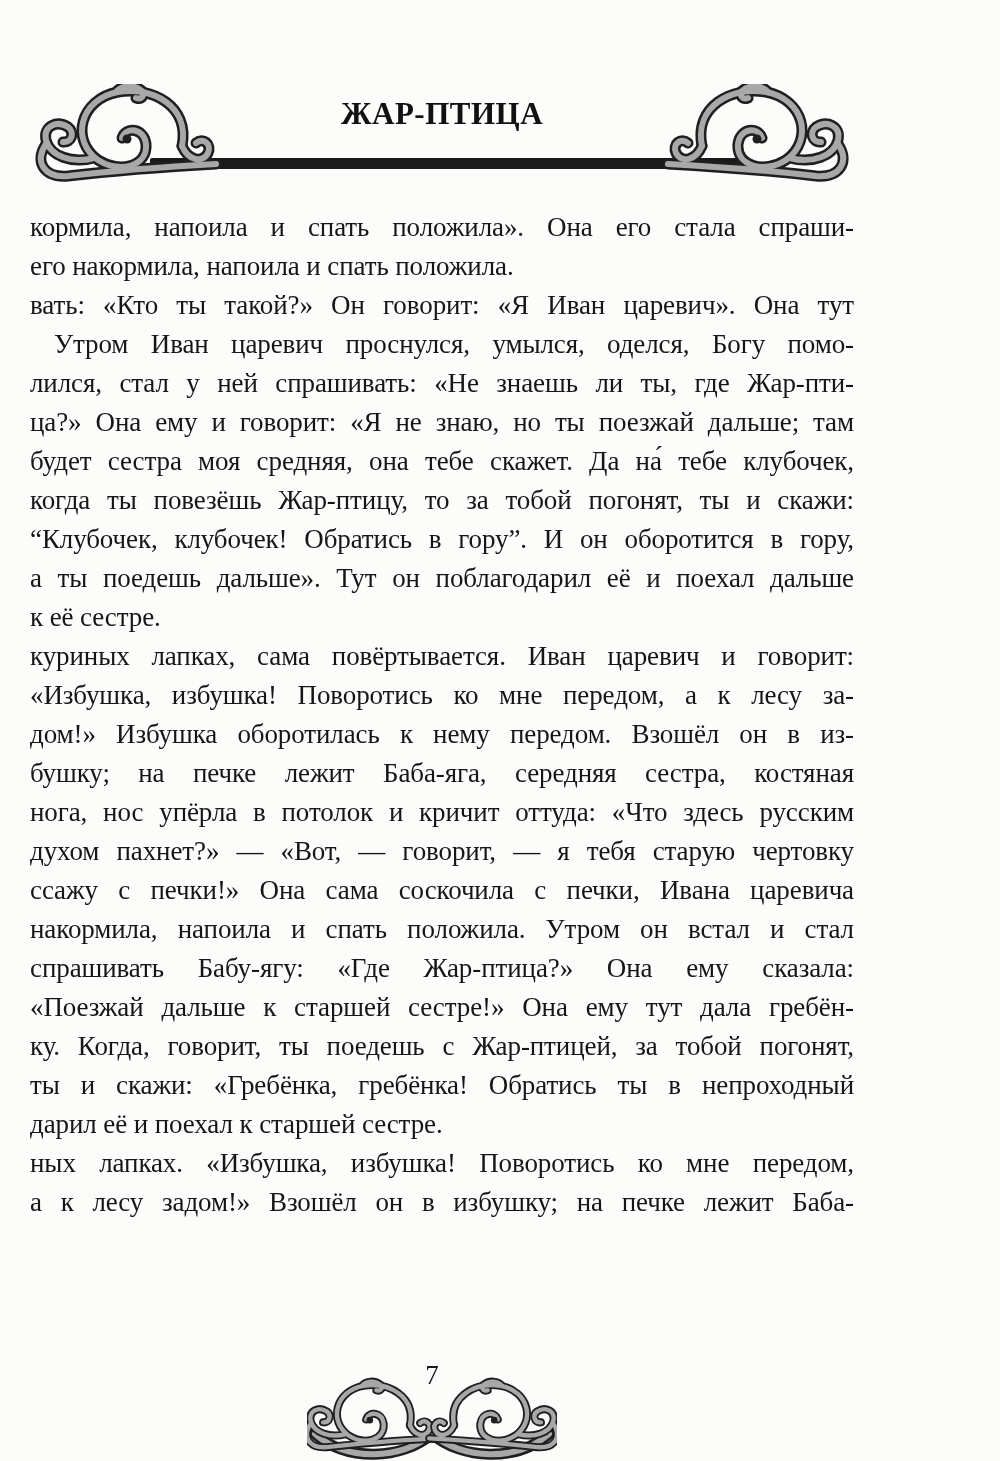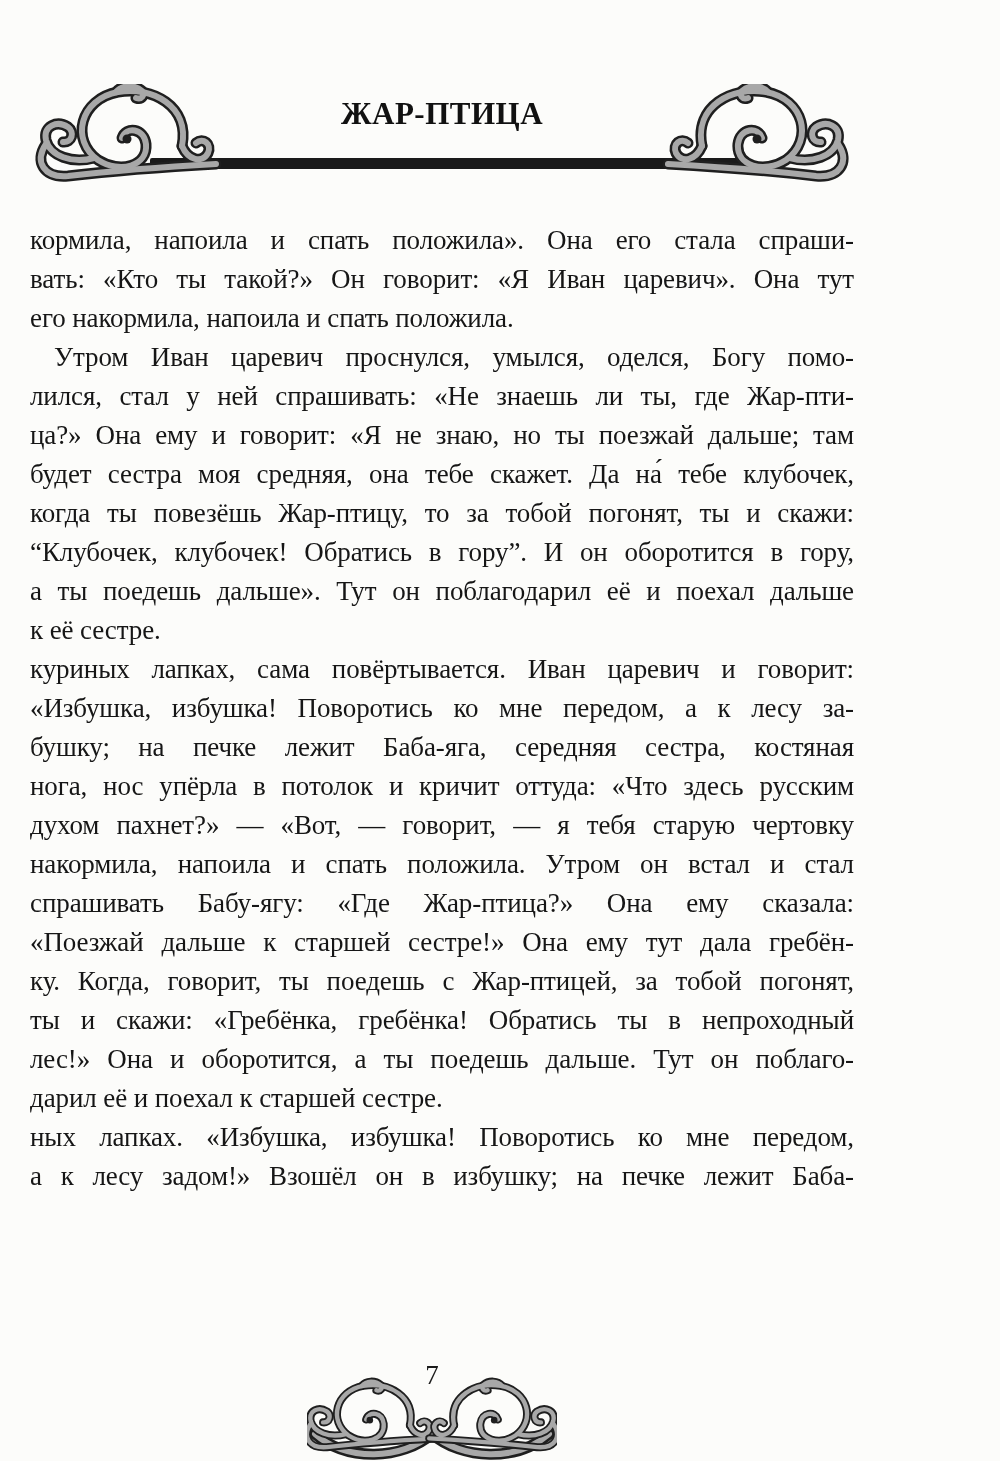--- a/index.html
+++ b/index.html
@@ -17,21 +17,21 @@
     position:absolute;
     left:30px;top:96px;width:824px;
     text-align:center;
     font-weight:bold;
     font-size:31px;
     letter-spacing:0.5px;
     color:#111;
   }
   .story-text{
     position:absolute;
-    left:30px;top:221px;width:824px;
+    left:30px;top:208px;width:824px;
     font-size:27px;
     line-height:39px;
     letter-spacing:-0.1px;
   }
   .line{
     text-align:justify;
     text-align-last:justify;
     white-space:normal;
   }
   .line.plast{text-align-last:left;}
@@ -73,41 +73,42 @@
     </defs>
     <rect x="120" y="74" width="590" height="11" rx="2" fill="#1a1a1a"></rect>
     <use href="#scroll"></use>
     <use href="#scroll" transform="translate(824,0) scale(-1,1)"></use>
   </svg>
 
   <div class="story-title">ЖАР-ПТИЦА</div>
 
   <div class="story-text">
     <div class="line">кормила, напоила и спать положила». Она его стала спраши-</div>
+    <div class="line plast">его накормила, напоила и спать положила.</div>
     <div class="line">вать: «Кто ты такой?» Он говорит: «Я Иван царевич». Она тут</div>
-    <div class="line plast">его накормила, напоила и спать положила.</div>
     <div class="line indent">Утром Иван царевич проснулся, умылся, оделся, Богу помо-</div>
     <div class="line">лился, стал у ней спрашивать: «Не знаешь ли ты, где Жар-пти-</div>
     <div class="line">ца?» Она ему и говорит: «Я не знаю, но ты поезжай дальше; там</div>
     <div class="line">будет сестра моя средняя, она тебе скажет. Да на́ тебе клубочек,</div>
     <div class="line">когда ты повезёшь Жар-птицу, то за тобой погонят, ты и скажи:</div>
     <div class="line">“Клубочек, клубочек! Обратись в гору”. И он оборотится в гору,</div>
     <div class="line">а ты поедешь дальше». Тут он поблагодарил её и поехал дальше</div>
     <div class="line plast">к её сестре.</div>
     <div class="line">куриных лапках, сама повёртывается. Иван царевич и говорит:</div>
     <div class="line">«Избушка, избушка! Поворотись ко мне передом, а к лесу за-</div>
+    <div class="line">дом!» Избушка оборотилась к нему передом. Взошёл он в из-</div>
     <div class="line">бушку; на печке лежит Баба-яга, середняя сестра, костяная</div>
     <div class="line">нога, нос упёрла в потолок и кричит оттуда: «Что здесь русским</div>
     <div class="line">духом пахнет?» — «Вот, — говорит, — я тебя старую чертовку</div>
+    <div class="line">ссажу с печки!» Она сама соскочила с печки, Ивана царевича</div>
     <div class="line">накормила, напоила и спать положила. Утром он встал и стал</div>
     <div class="line">спрашивать Бабу-ягу: «Где Жар-птица?» Она ему сказала:</div>
     <div class="line">«Поезжай дальше к старшей сестре!» Она ему тут дала гребён-</div>
     <div class="line">ку. Когда, говорит, ты поедешь с Жар-птицей, за тобой погонят,</div>
     <div class="line">ты и скажи: «Гребёнка, гребёнка! Обратись ты в непроходный</div>
-    <div class="line">лес!» Она и оборотится, а ты поедешь дальше. Тут он поблаго-</div>
     <div class="line plast">дарил её и поехал к старшей сестре.</div>
     <div class="line">ных лапках. «Избушка, избушка! Поворотись ко мне передом,</div>
     <div class="line">а к лесу задом!» Взошёл он в избушку; на печке лежит Баба-</div>
   </div>
 
   <div class="page-number">7</div>
 
   <svg class="ornament" style="left:307px;top:1368px;" width="250" height="100" viewBox="0 0 250 100" xmlns="http://www.w3.org/2000/svg">
     <path d="M8,66 C40,94 95,92 125,66 C155,92 210,94 242,66" fill="none" stroke="#1f1f1f" stroke-width="11" stroke-linecap="round"></path>
     <path d="M8,66 C40,94 95,92 125,66 C155,92 210,94 242,66" fill="none" stroke="#a8a8a8" stroke-width="6" stroke-linecap="round"></path>

